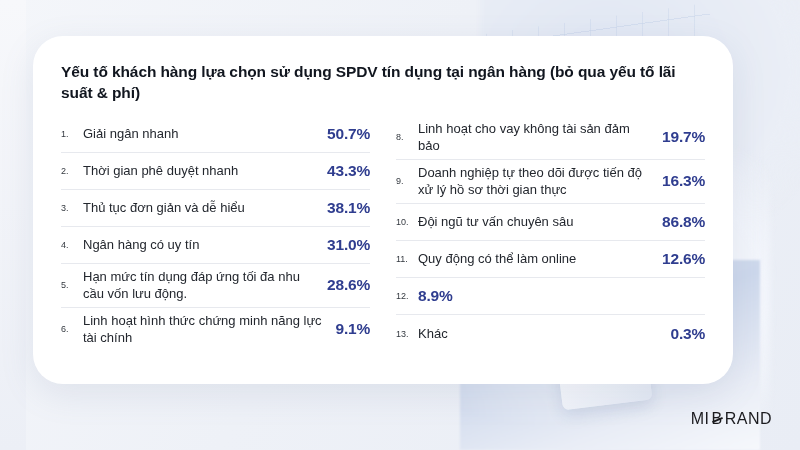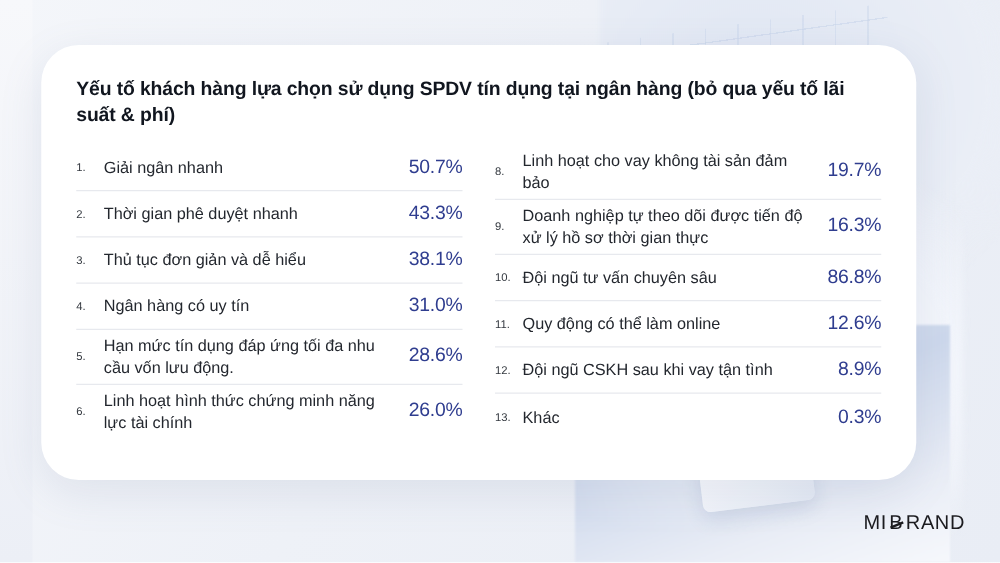--- a/index.html
+++ b/index.html
@@ -106,21 +106,21 @@
   .label {
     flex: 1 1 auto;
     font-size: 13px;
     color: #23272e;
     line-height: 1.35;
     padding-right: 8px;
   }
   .value {
     flex: 0 0 auto;
     font-size: 15.5px;
-    font-weight: normal;
+    font-weight: bold;
     color: #2f3d8f;
     text-align: right;
     letter-spacing: -.2px;
   }
   .col-right .value { color: #2f3d8f; }
 
   
   .logo {
     position: absolute;
     right: 28px; bottom: 22px;
@@ -185,21 +185,21 @@
           <div class="value">31.0%</div>
         </div>
         <div class="row">
           <div class="rank">5.</div>
           <div class="label">Hạn mức tín dụng đáp ứng tối đa nhu cầu vốn lưu động.</div>
           <div class="value">28.6%</div>
         </div>
         <div class="row">
           <div class="rank">6.</div>
           <div class="label">Linh hoạt hình thức chứng minh năng lực tài chính</div>
-          <div class="value">26.0%</div>
+          <div class="value">9.1%</div>
         </div>
       </div>
 
       <div class="col col-right">
         <div class="row">
           <div class="rank">8.</div>
           <div class="label">Linh hoạt cho vay không tài sản đảm bảo</div>
           <div class="value">19.7%</div>
         </div>
         <div class="row">
@@ -212,21 +212,20 @@
           <div class="label">Đội ngũ tư vấn chuyên sâu</div>
           <div class="value">86.8%</div>
         </div>
         <div class="row">
           <div class="rank">11.</div>
           <div class="label">Quy động có thể làm online</div>
           <div class="value">12.6%</div>
         </div>
         <div class="row">
           <div class="rank">12.</div>
-          <div class="label">Đội ngũ CSKH sau khi vay tận tình</div>
           <div class="value">8.9%</div>
         </div>
         <div class="row">
           <div class="rank">13.</div>
           <div class="label">Khác</div>
           <div class="value">0.3%</div>
         </div>
       </div>
 
     </div>

